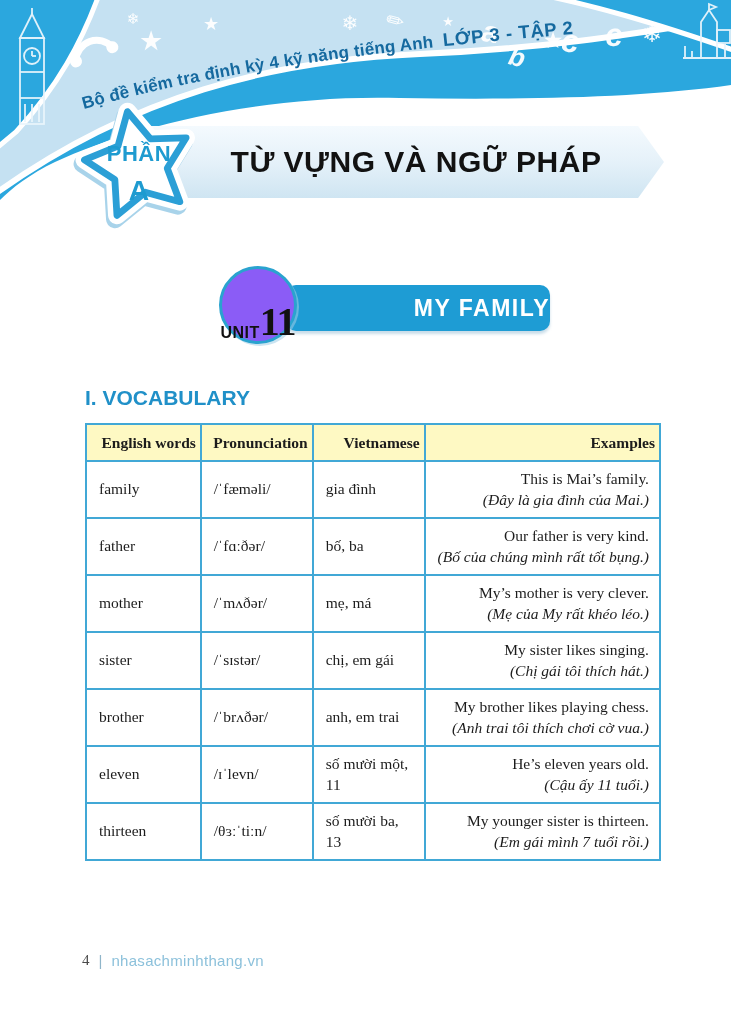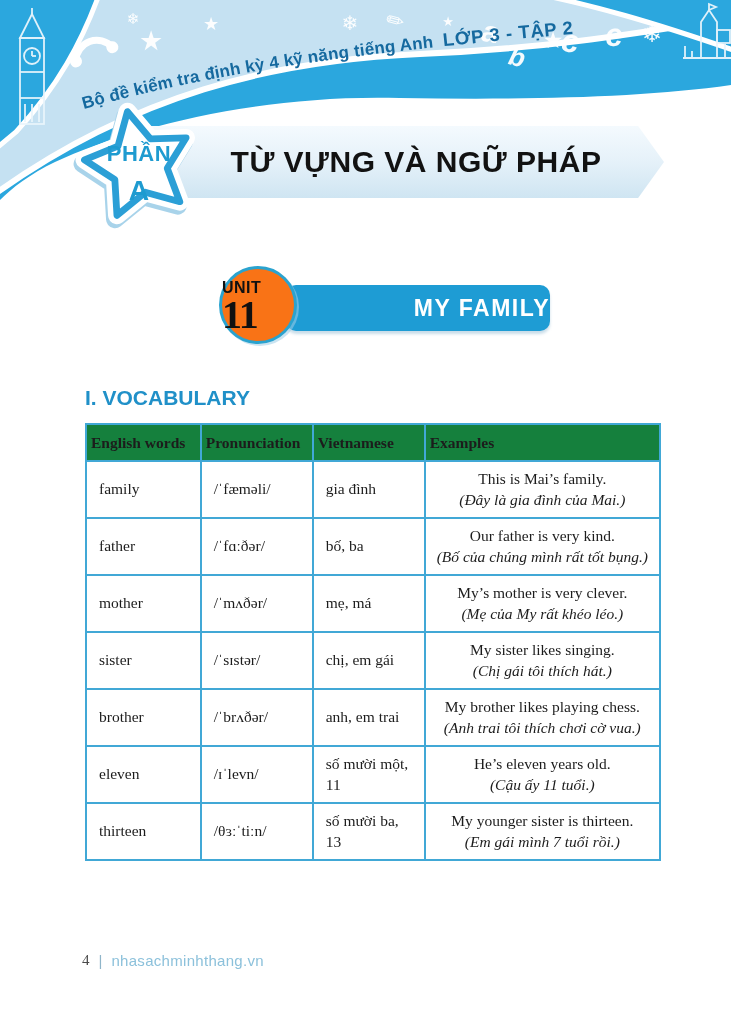--- a/index.html
+++ b/index.html
@@ -31,22 +31,22 @@
     box-shadow:0 4px 4px rgba(120,170,200,.35);
   }
   .section-title {
     font-family:"Liberation Sans","DejaVu Sans",sans-serif; font-weight:900; font-size:30px;
     color:#121212; letter-spacing:.5px; padding-left:52px; padding-right:30px; white-space:nowrap;
   }
 
   
   .unit-circle {
     position:absolute; left:219px; top:266px; width:78px; height:78px; z-index:2;
-    background:#f97316; border:3px solid #2AA3CF; border-radius:50%;
-    display:flex; flex-direction:column; align-items:flex-start; justify-content:center;
+    background:#8b5cf6; border:3px solid #2AA3CF; border-radius:50%;
+    display:flex; flex-direction:row; align-items:flex-end; justify-content:center;
     box-shadow:2px 2px 0 rgba(160,205,230,.55);
   }
   .unit-label { font-family:"Liberation Sans","DejaVu Sans",sans-serif; font-weight:800; font-size:16px; color:#111; letter-spacing:.5px; line-height:1; margin-top:4px;}
   .unit-number { font-family:"Liberation Serif","DejaVu Serif",serif; font-weight:700; font-size:40px; color:#111; line-height:.95; letter-spacing:-1px; }
   .unit-banner {
     position:absolute; left:286px; top:285px; width:264px; height:46px; z-index:1;
     background:#1E9CD4; border-radius:10px;
     display:flex; align-items:center; justify-content:flex-end;
     box-shadow:0 3px 3px rgba(120,170,200,.4);
   }
@@ -57,23 +57,23 @@
     position:absolute; left:85px; top:386px;
     font-family:"Liberation Sans","DejaVu Sans",sans-serif; font-weight:700; font-size:21px;
     color:#2090C8; letter-spacing:0;
   }
   .vocab-table {
     position:absolute; left:85px; top:423px; width:576px;
     border-collapse:collapse; table-layout:fixed;
     font-size:15.5px; color:#1c1c1c;
   }
   .vocab-table th, .vocab-table td { border:2px solid #41A8D6; vertical-align:middle; }
-  .vocab-table th { background:#15803d; font-weight:700; height:37px; padding:2px 4px; text-align:left; }
+  .vocab-table th { background:#fef9c3; font-weight:700; height:37px; padding:2px 4px; text-align:right; }
   .vocab-table td { height:57px; padding:4px 12px; line-height:1.35; }
-  .vocab-table td.c-ex { text-align:center; padding:4px 10px; }
+  .vocab-table td.c-ex { text-align:right; padding:4px 10px; }
   .ex-vi { font-style:italic; }
 
   
   .footer { position:absolute; left:82px; top:952px; font-size:15px; display:flex; align-items:center; gap:9px; }
   .page-number { color:#4a4a4a; font-family:"Liberation Serif","DejaVu Serif",serif; }
   .footer-divider { color:#8FB5C9; font-family:"Liberation Sans",sans-serif; font-size:15px; }
   .website-link { color:#8CC1DB; font-family:"Liberation Sans","DejaVu Sans",sans-serif; text-decoration:none; letter-spacing:.3px; }
 </style>
 </head>
 <body>

